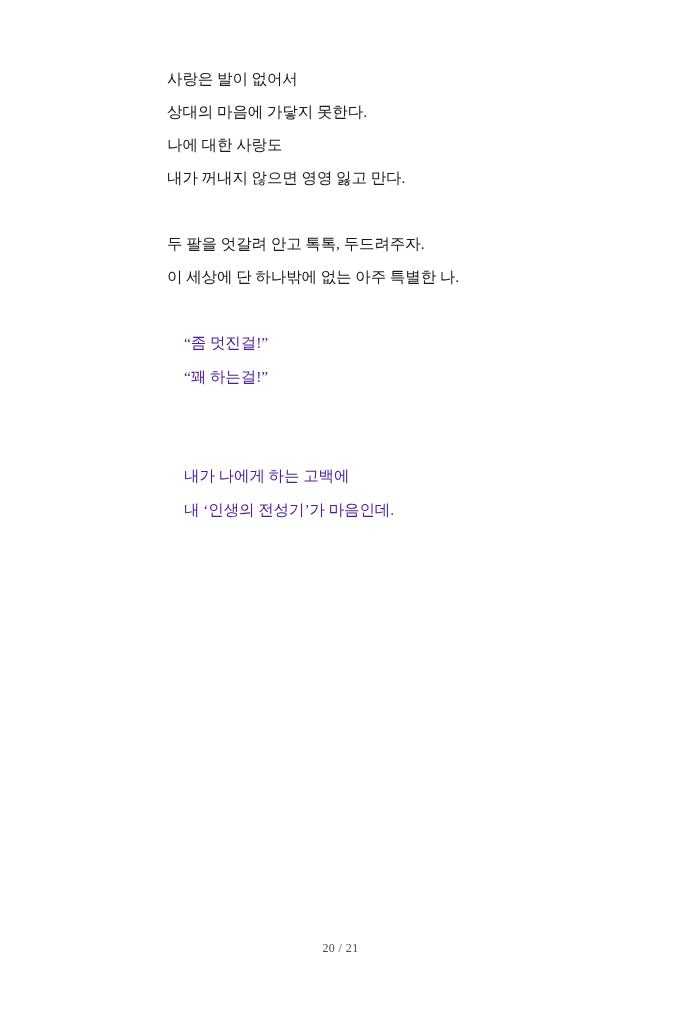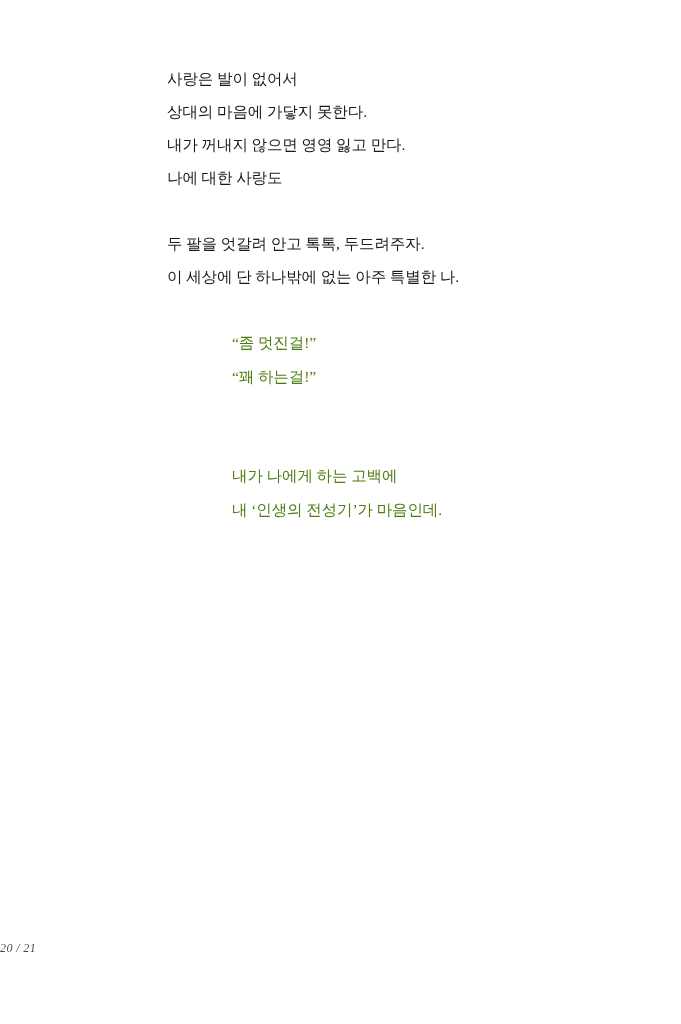--- a/index.html
+++ b/index.html
@@ -44,53 +44,52 @@
     height: 33px;
   }
 
   .quote-block {
     margin-left: 34px;
   }
 
   .quote-line {
     font-size: 15.5px;
     line-height: 33.5px;
-    color: #4d7c0f;
+    color: #4c1d95;
     letter-spacing: -0.1px;
     white-space: pre;
-    margin-left: 48px;
   }
 
   .footer {
     position: absolute;
     left: 0;
     right: 0;
     top: 938px;
-    font-style: italic;
+    text-align: center;
   }
 
   .page-number {
     font-size: 12px;
     color: #4a4a4a;
     letter-spacing: 0.4px;
     font-family: "Liberation Serif", serif;
   }
 </style>
 </head>
 <body>
 
 <div class="page">
 
   <div class="content">
 
     <div class="stanza">
       <div class="line">사랑은 발이 없어서</div>
       <div class="line">상대의 마음에 가닿지 못한다.</div>
+      <div class="line">나에 대한 사랑도</div>
       <div class="line">내가 꺼내지 않으면 영영 잃고 만다.</div>
-      <div class="line">나에 대한 사랑도</div>
     </div>
 
     <div class="stanza-gap"></div>
 
     <div class="stanza">
       <div class="line">두 팔을 엇갈려 안고 톡톡, 두드려주자.</div>
       <div class="line">이 세상에 단 하나밖에 없는 아주 특별한 나.</div>
     </div>
 
     <div class="stanza-gap"></div>

